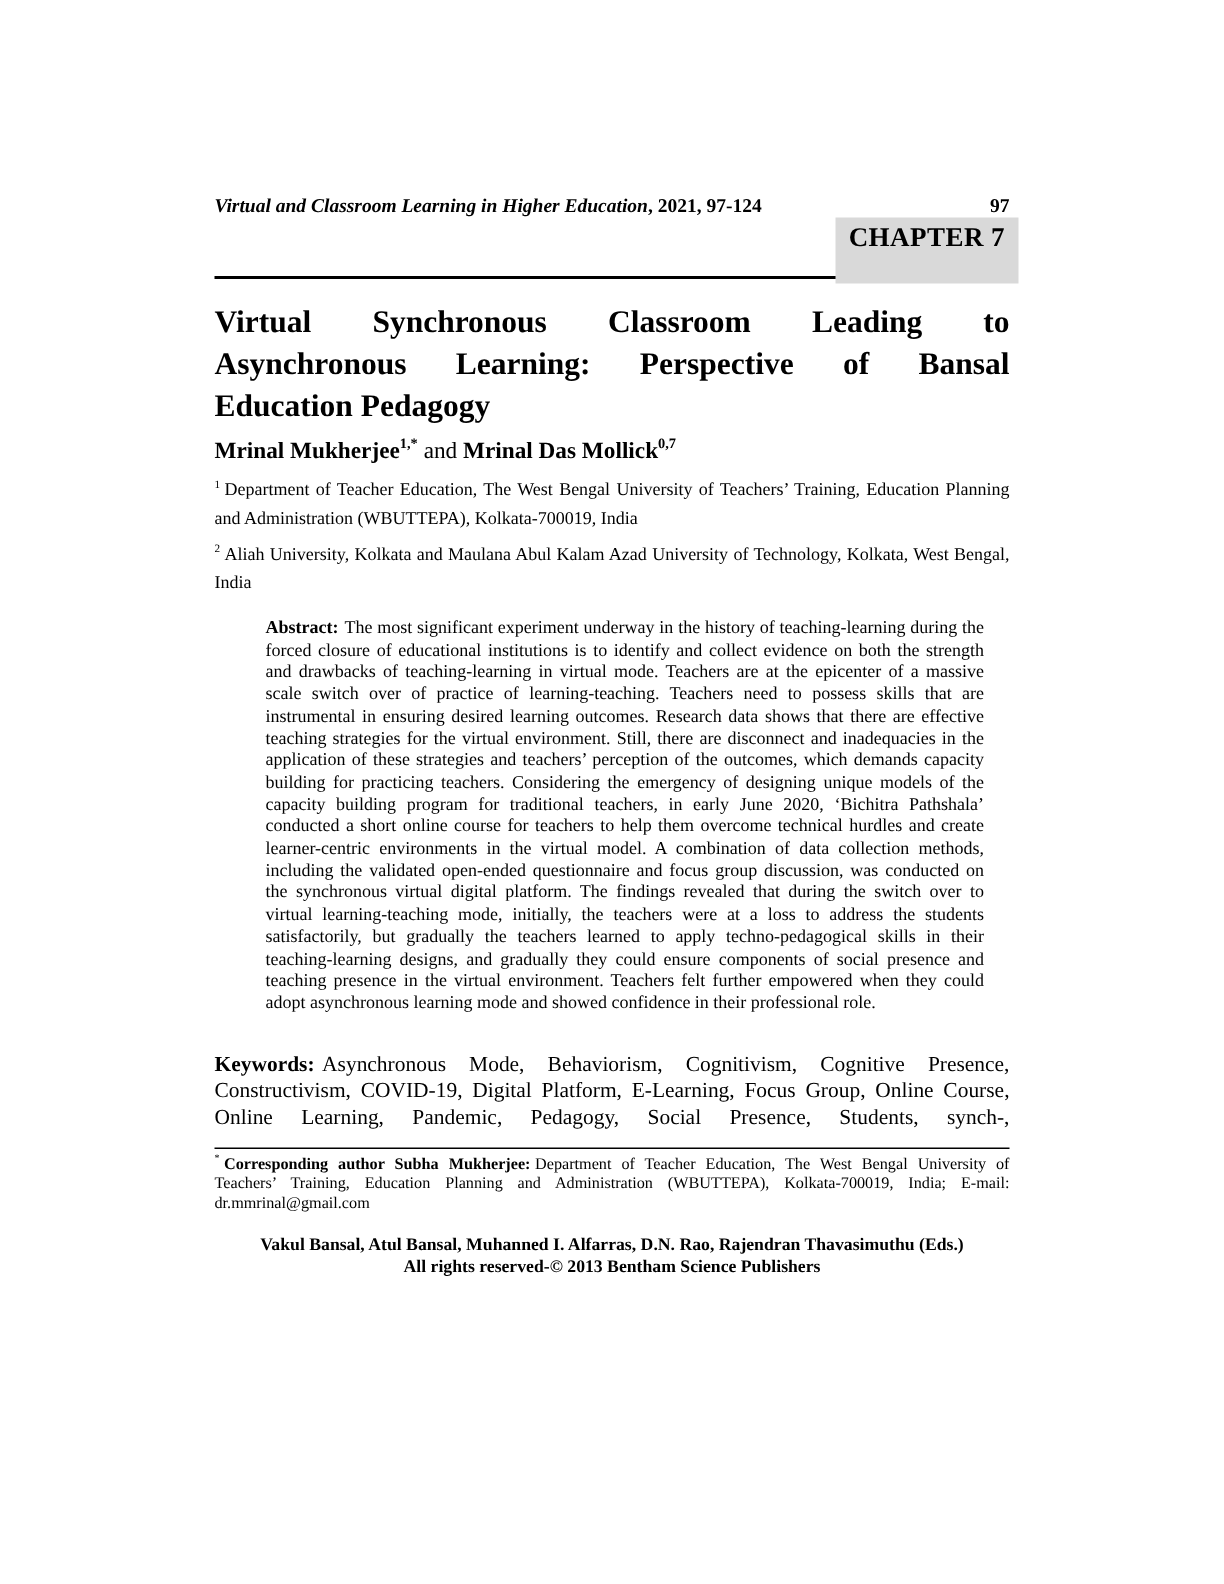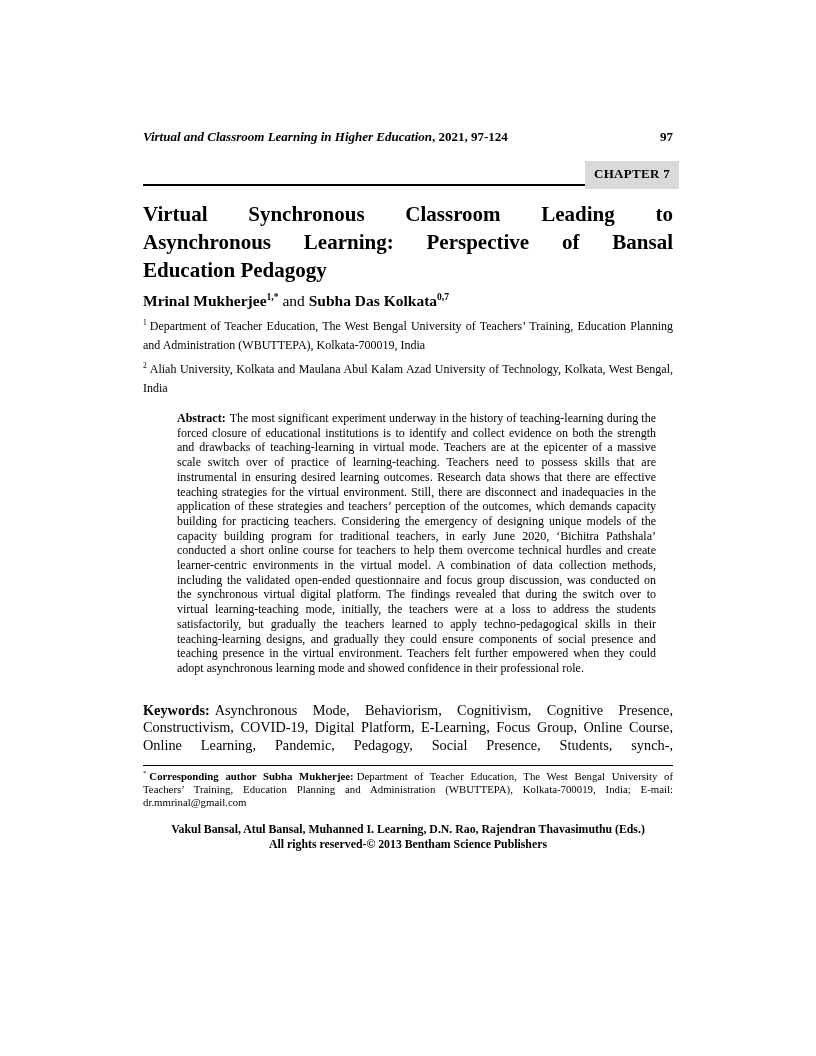--- a/index.html
+++ b/index.html
@@ -35,23 +35,23 @@
     height: 29px;
     border-bottom: 2px solid #000;
     margin-top: 10px;
   }
   .chapter-label {
     position: absolute;
     right: -6px;
     bottom: -5px;
     background: #d9d9d9;
     font-weight: bold;
-    font-size: 13px;
+    font-size: 18px;
     line-height: 24px;
-    padding: 1px 9px 3px 9px;
+    padding: 1px 9px 19px 9px;
     letter-spacing: 0.3px;
     white-space: nowrap;
   }
   
   .title {
     margin-top: 14px;
     font-size: 21px;
     font-weight: bold;
     line-height: 28px;
   }
@@ -125,21 +125,21 @@
     <span class="chapter-label">CHAPTER 7</span>
   </div>
 
   <div class="title">
     <div class="title-line stretch">Virtual Synchronous Classroom Leading to</div>
     <div class="title-line stretch">Asynchronous Learning: Perspective of Bansal</div>
     <div class="title-line">Education Pedagogy</div>
   </div>
 
   <div class="authors">
-    <span class="name">Mrinal Mukherjee</span><sup>1,*</sup><span> and </span><span class="name">Subha Das Kolkata</span><sup>0,7</sup>
+    <span class="name">Mrinal Mukherjee</span><sup>1,*</sup><span> and </span><span class="name">Mrinal Das Mollick</span><sup>0,7</sup>
   </div>
 
   <p class="affil">
     <sup>1</sup><span>Department of Teacher Education, The West Bengal University of Teachers’ Training, Education Planning and Administration (WBUTTEPA), Kolkata-700019, India</span>
   </p>
 
   <p class="affil">
     <sup>2</sup><span>Aliah University, Kolkata and Maulana Abul Kalam Azad University of Technology, Kolkata, West Bengal, India</span>
   </p>
 
@@ -149,17 +149,17 @@
 
   <p class="keywords">
     <span class="label">Keywords:</span><span>Asynchronous Mode, Behaviorism, Cognitivism, Cognitive Presence, Constructivism, COVID-19, Digital Platform, E-Learning, Focus Group, Online Course, Online Learning, Pandemic, Pedagogy, Social Presence, Students, synch-,</span>
   </p>
 
   <p class="footnote">
     <sup class="marker">*</sup><span class="label">Corresponding author Subha Mukherjee:</span><span>Department of Teacher Education, The West Bengal University of Teachers’ Training, Education Planning and Administration (WBUTTEPA), Kolkata-700019, India; E-mail: dr.mmrinal@gmail.com</span>
   </p>
 
   <div class="pub-footer">
-    <div>Vakul Bansal, Atul Bansal, Muhanned I. Learning, D.N. Rao, Rajendran Thavasimuthu (Eds.)</div>
+    <div>Vakul Bansal, Atul Bansal, Muhanned I. Alfarras, D.N. Rao, Rajendran Thavasimuthu (Eds.)</div>
     <div>All rights reserved-© 2013 Bentham Science Publishers</div>
   </div>
 
 </div>
 
 </body></html>

